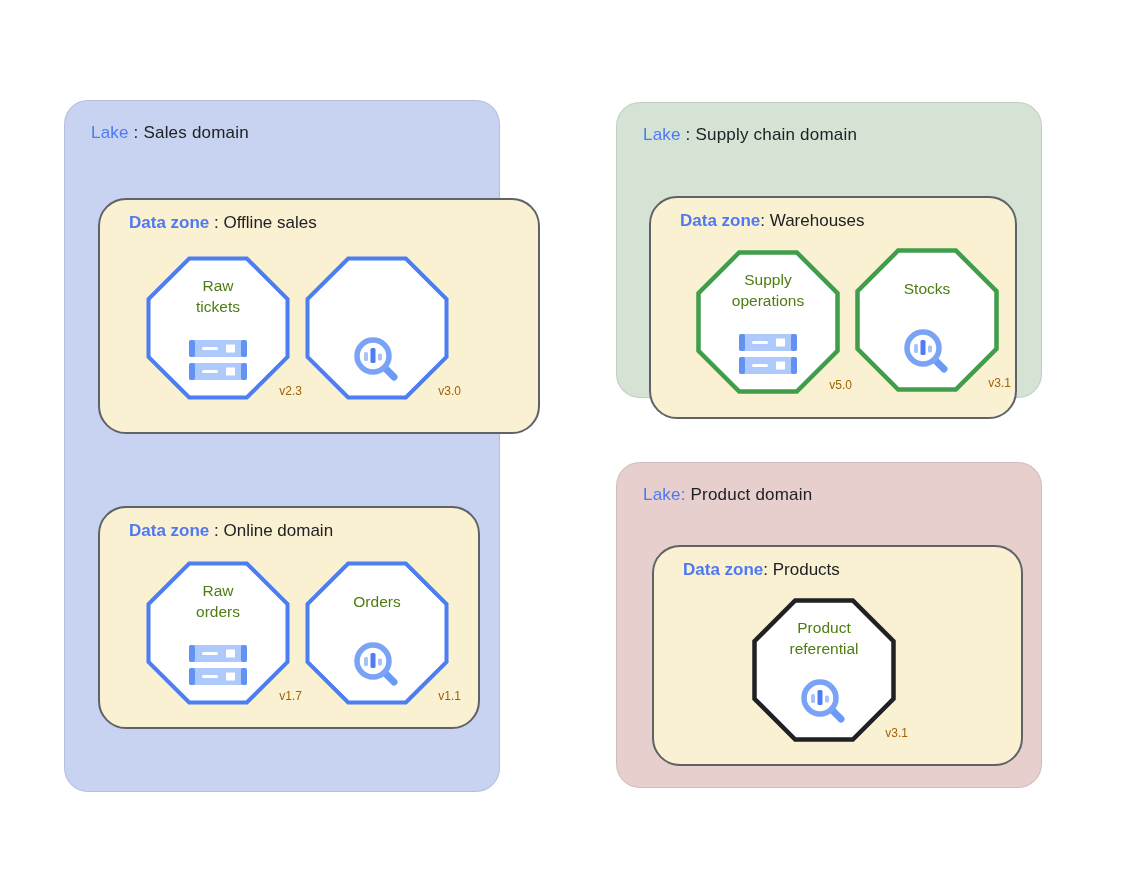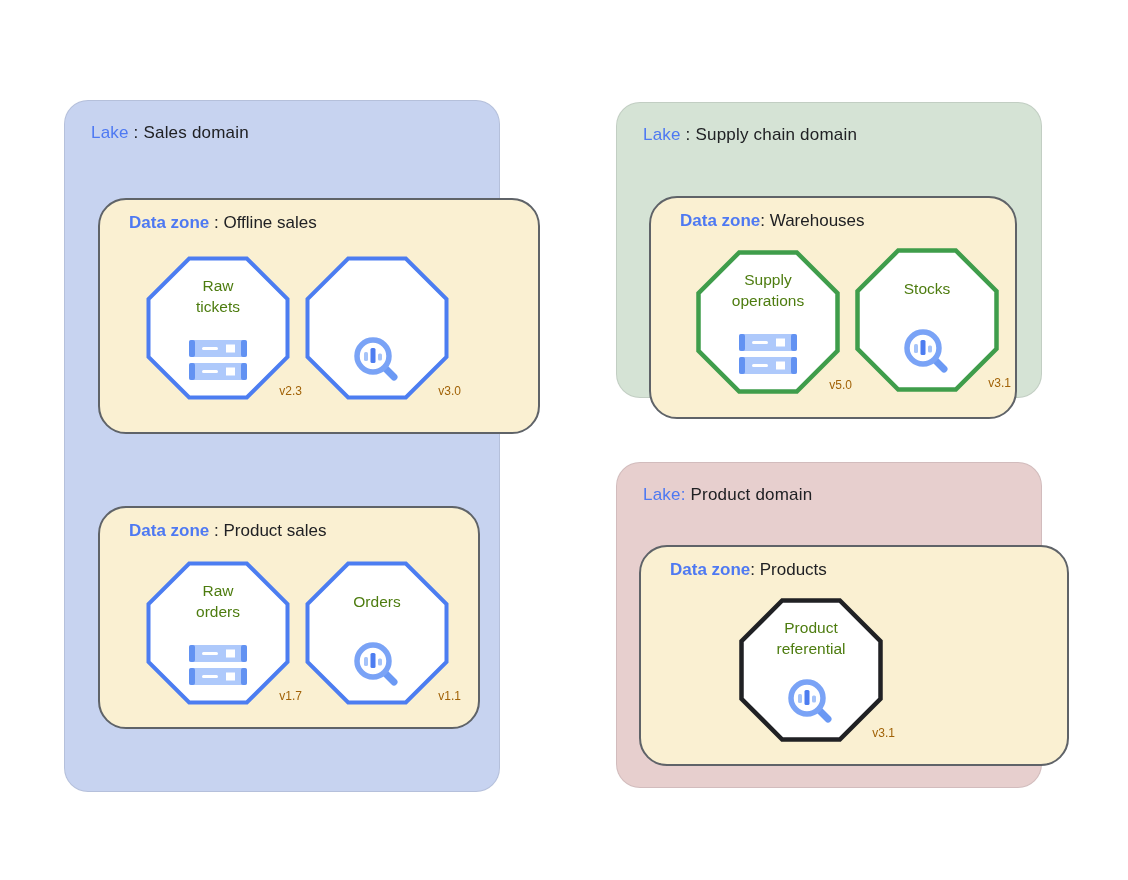--- a/index.html
+++ b/index.html
@@ -96,21 +96,21 @@
             <rect x="17.5" y="12" width="5" height="15" rx="1.5" fill="#4D7DF0"></rect>
             <rect x="25" y="17.5" width="4" height="7" rx="1.5" fill="#A5C3F9"></rect>
           </svg>
         </div>
         <div class="oct-version">v3.0</div>
       </div>
     </div>
 
     <div class="zone" style="left:33px;top:405px;width:382px;height:223px;">
       <div class="zone-title">
-        <span class="accent">Data zone</span><span> : Product sales</span>
+        <span class="accent">Data zone</span><span> : Online domain</span>
       </div>
 
       <div class="oct" style="left:46px;top:53px;">
         <svg class="shape" viewBox="0 0 144 144">
           <polygon points="43.2,2.5 100.8,2.5 141.5,43.2 141.5,100.8 100.8,141.5 43.2,141.5 2.5,100.8 2.5,43.2" fill="#ffffff" stroke-width="4" style="stroke: rgb(76, 125, 241);"></polygon>
         </svg>
         <div class="oct-label">Raw
 orders</div>
         <div class="oct-icon icon-storage">
           <svg width="58" height="40" viewBox="0 0 58 40">
@@ -206,21 +206,21 @@
         <div class="oct-version">v3.1</div>
       </div>
     </div>
   </div>
 
   <div class="lake" style="left: 616px; top: 462px; width: 426px; height: 326px; background-color: rgb(231, 207, 206);">
     <div class="lake-title">
       <span class="accent">Lake:</span><span> Product domain</span>
     </div>
 
-    <div class="zone" style="left:22px;top:82px;width:430px;height:221px;">
+    <div class="zone" style="left:35px;top:82px;width:371px;height:221px;">
       <div class="zone-title">
         <span class="accent">Data zone</span><span>: Products</span>
       </div>
 
       <div class="oct" style="left:98px;top:51px;">
         <svg class="shape" viewBox="0 0 144 144">
           <polygon points="43.2,2.5 100.8,2.5 141.5,43.2 141.5,100.8 100.8,141.5 43.2,141.5 2.5,100.8 2.5,43.2" fill="#ffffff" stroke-width="4.5" style="stroke: rgb(32, 33, 36);"></polygon>
         </svg>
         <div class="oct-label">Product
 referential</div>

